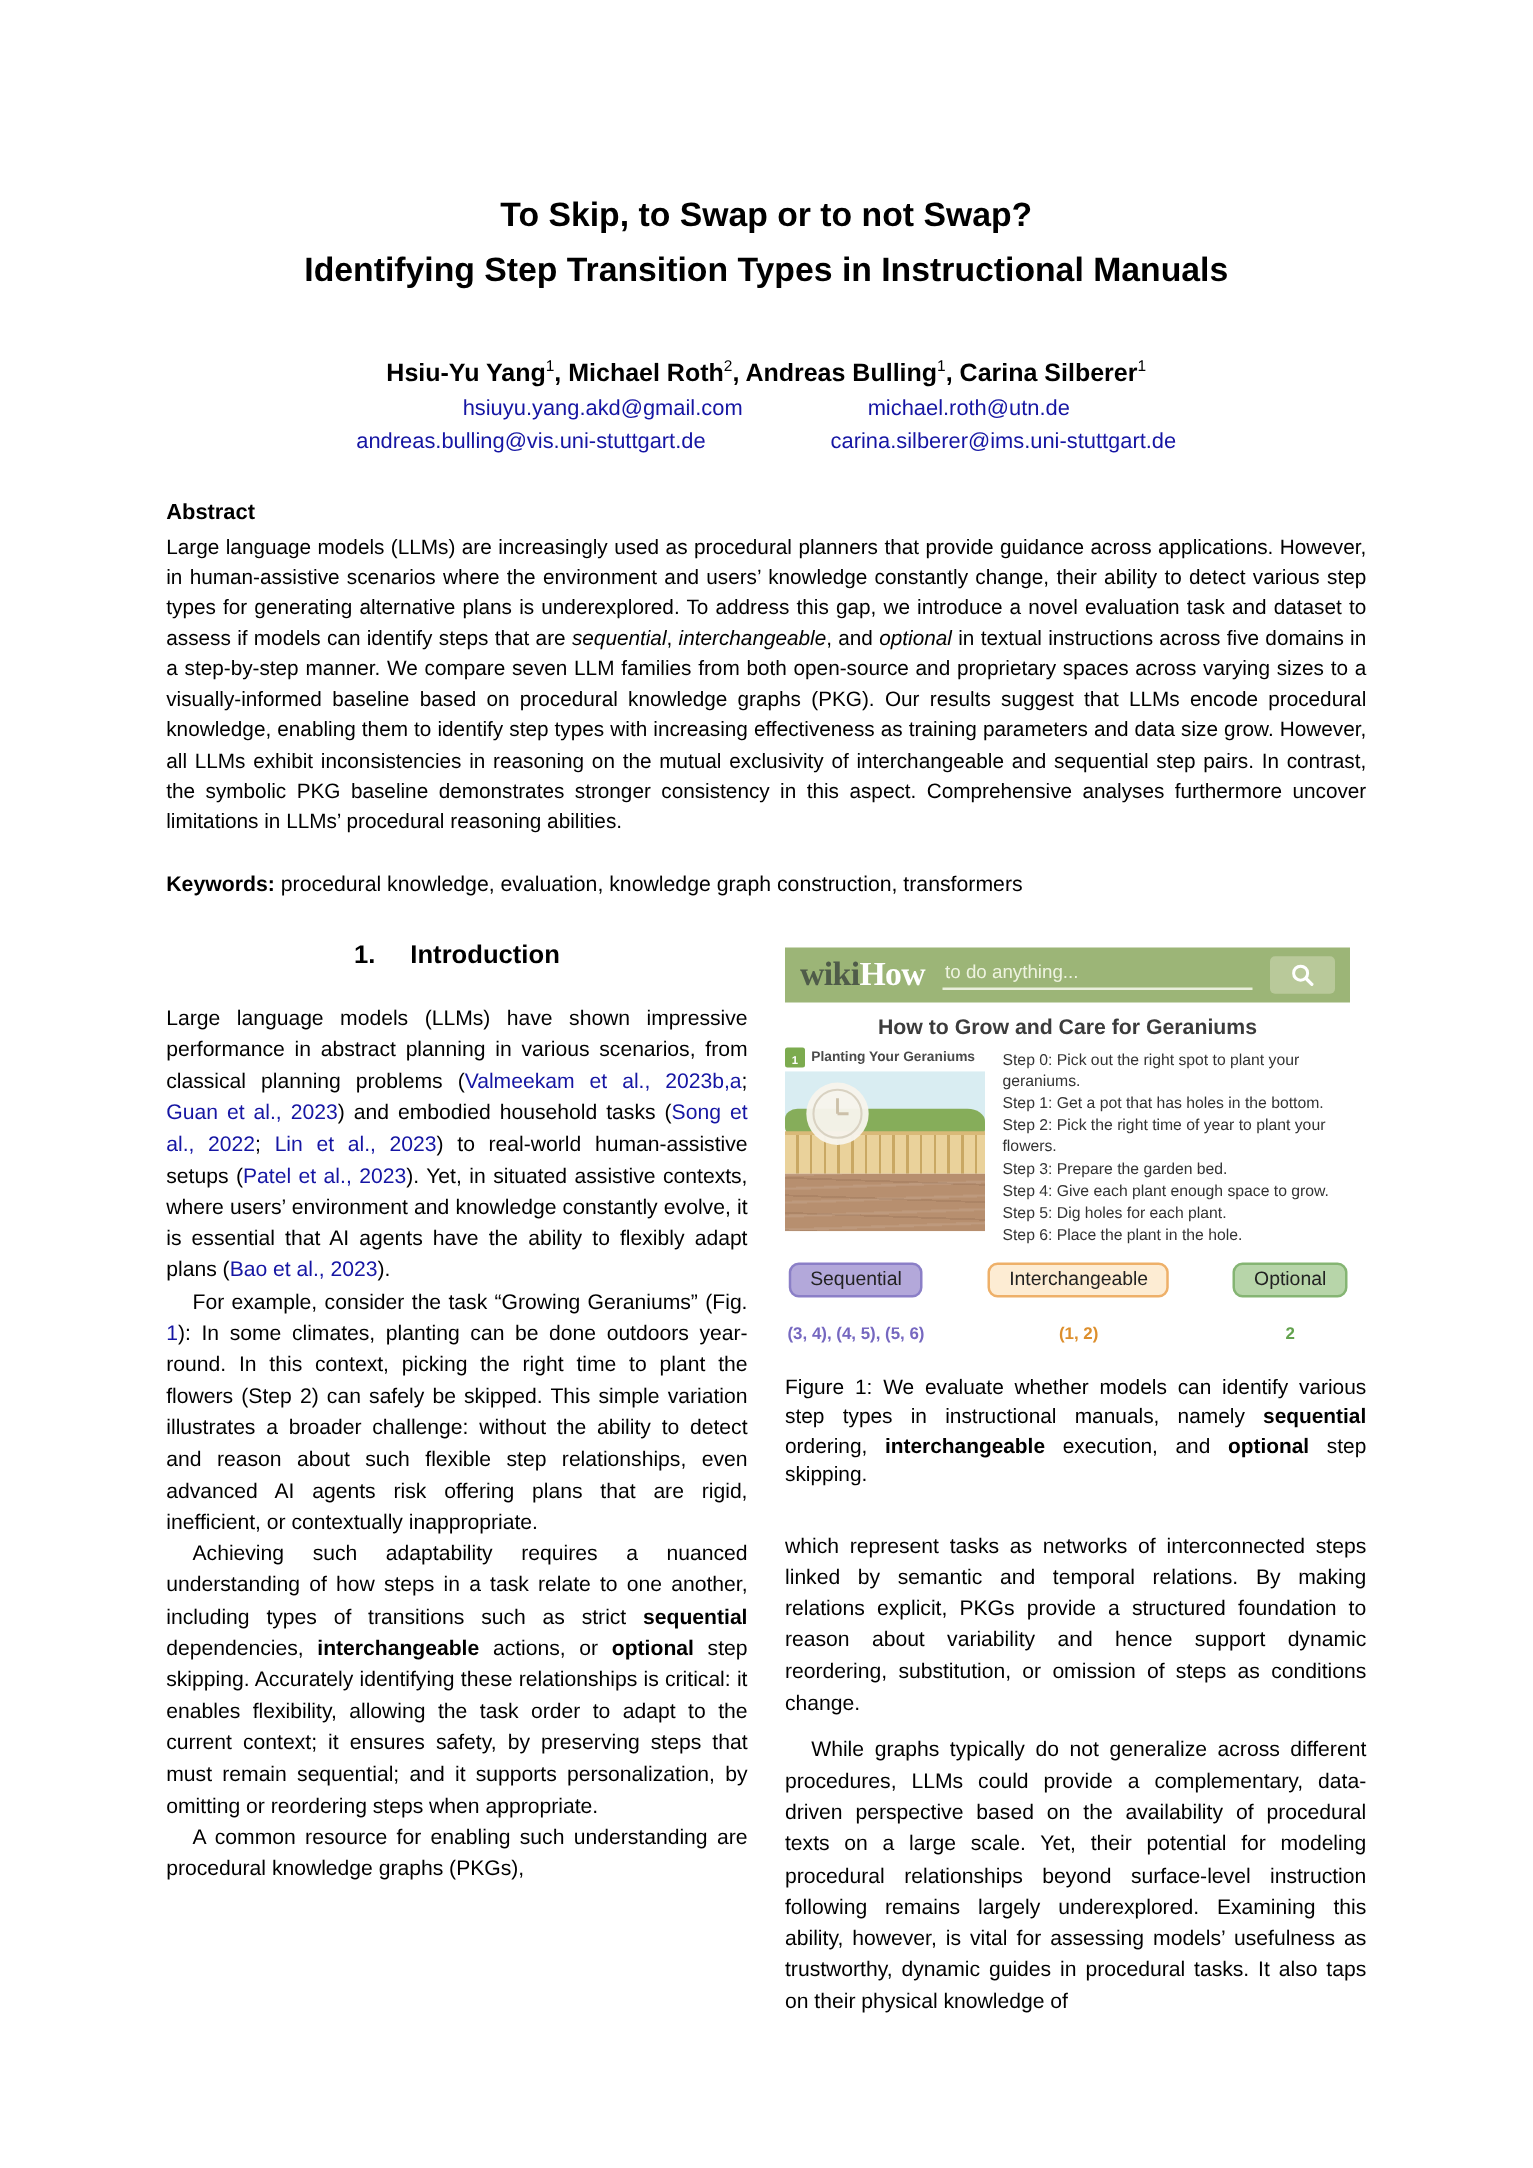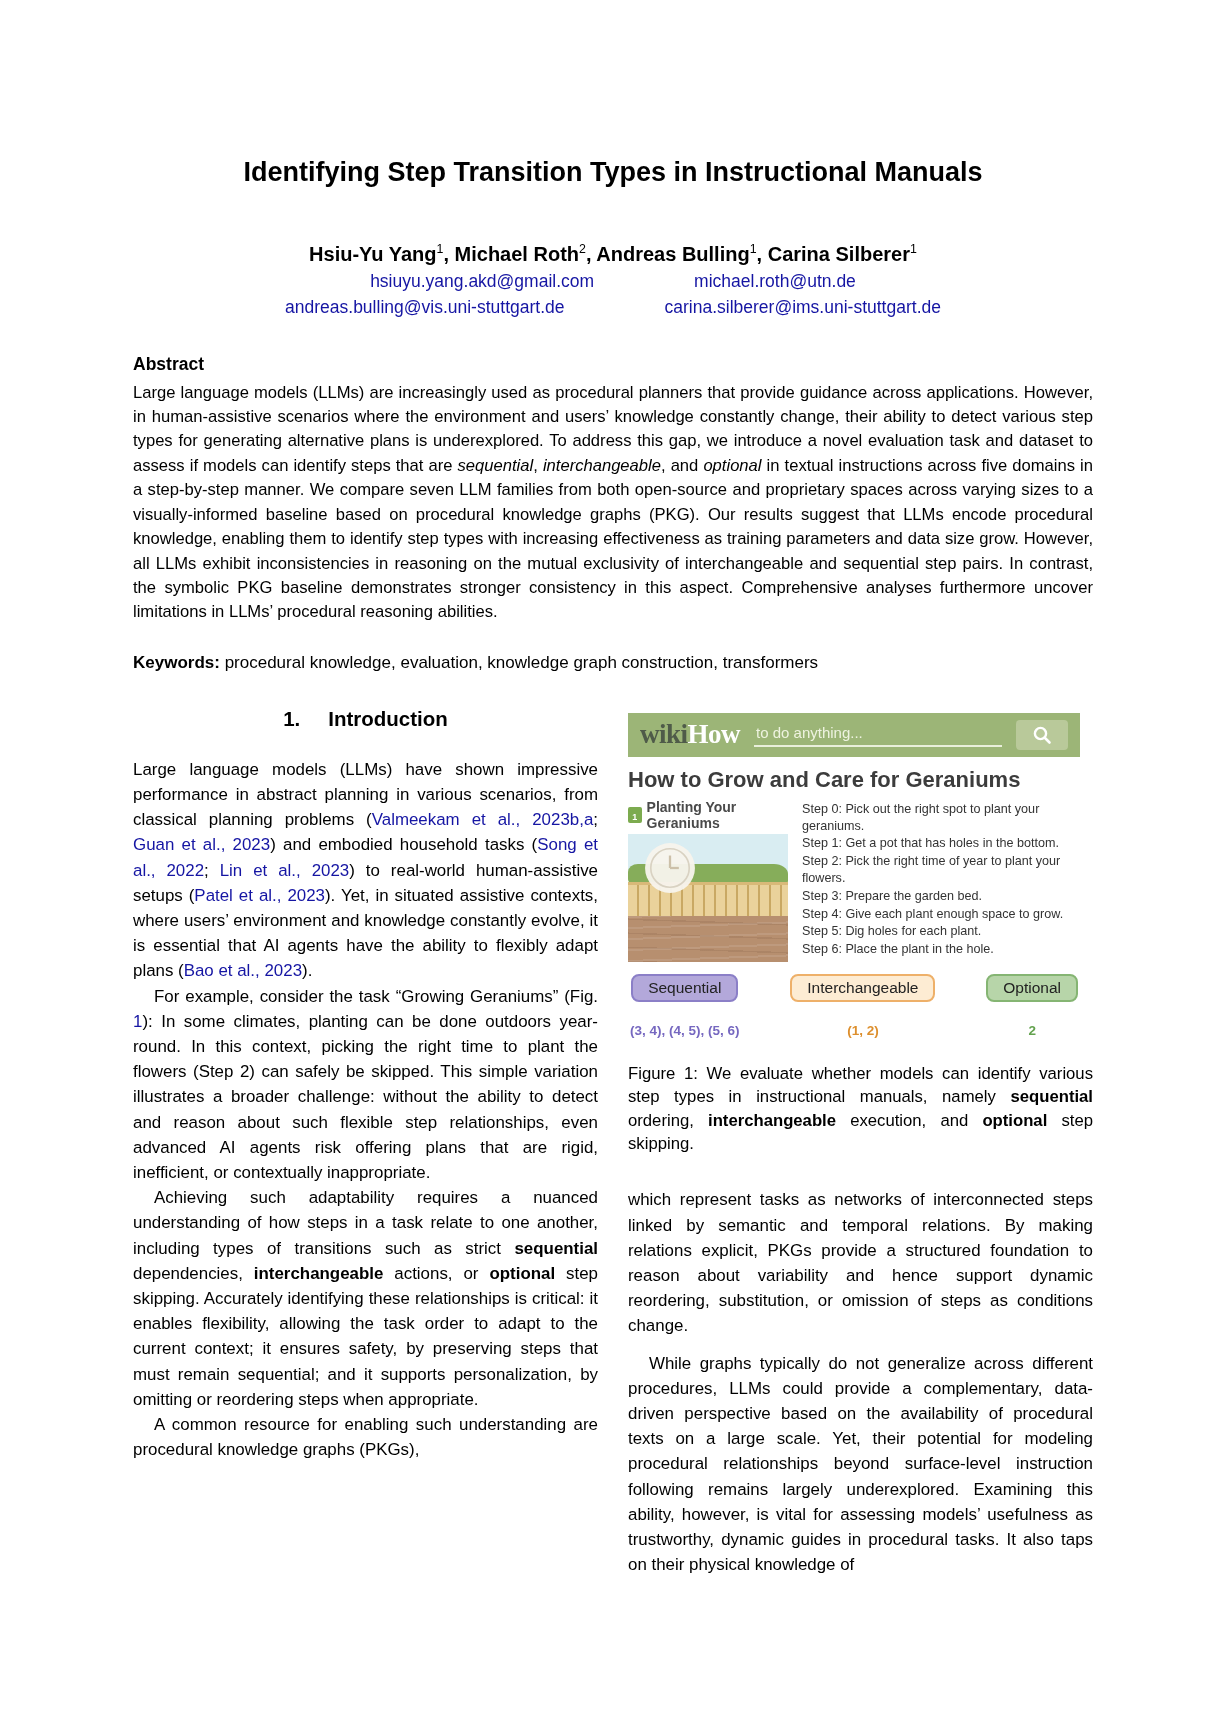--- a/index.html
+++ b/index.html
@@ -47,26 +47,26 @@
 
   
   .figure{width:452px;margin-top:12px;}
   .wh-header{height:44px;background:var(--wh-green);display:flex;align-items:center;padding:0 12px;gap:14px;}
   .wh-logo{font-family:"Liberation Serif",serif;font-weight:700;font-size:27px;letter-spacing:-0.5px;line-height:1;}
   .wh-wiki{color:var(--wh-logo-dark);}
   .wh-how{color:#ffffff;}
   .wh-search{flex:1;background:transparent;border:none;border-bottom:2px solid #e9efdb;font-size:15px;color:#f2f6e8;padding:2px 2px 4px;outline:none;font-family:"Liberation Sans",sans-serif;}
   .wh-search::placeholder{color:#eef3e0;opacity:1;}
   .wh-btn{width:52px;height:30px;background:var(--wh-btn);border-radius:4px;display:flex;align-items:center;justify-content:center;flex:0 0 auto;cursor:pointer;}
-  .wh-title{margin:10px 0 6px;font-size:22px;font-weight:700;color:#3c3c3c;}
+  .wh-title{margin:10px 0 6px;font-size:17px;font-weight:700;color:#3c3c3c;text-align:center;}
   .wh-body{display:flex;gap:14px;}
   .thumb{width:160px;flex:0 0 auto;}
   .thumb-head{display:flex;align-items:center;gap:5px;margin-bottom:3px;}
   .part-badge{width:16px;height:16px;background:#7cab4f;border-radius:2px;color:#fff;font-size:9px;font-weight:700;display:flex;align-items:flex-end;justify-content:center;line-height:1.1;}
-  .thumb-label{font-size:14px;font-weight:700;color:#4a4a4a;}
+  .thumb-label{font-size:11px;font-weight:700;color:#4a4a4a;}
   .illus{position:relative;width:160px;height:128px;overflow:hidden;}
   .illus .sky{position:absolute;left:0;right:0;top:0;height:34%;background:#d9edf2;}
   .illus .bush{position:absolute;left:0;right:0;top:24%;height:18%;background:#86ad5a;border-radius:10px 14px 8px 12px / 8px 10px 6px 8px;}
   .illus .fence{position:absolute;left:0;right:0;top:38%;height:26%;background:repeating-linear-gradient(90deg,#ead29b 0 9px,#c9a863 9px 11px);border-top:3px solid #d9b978;}
   .illus .soil{position:absolute;left:0;right:0;top:64%;height:36%;background:#b78f6f;background-image:repeating-linear-gradient(178deg,rgba(255,255,255,0.10) 0 2px,transparent 2px 11px),repeating-linear-gradient(2deg,rgba(90,55,35,0.12) 0 1.5px,transparent 1.5px 14px);}
   .illus .clock{position:absolute;left:16px;top:8px;width:52px;height:52px;}
   .steps{flex:1;font-size:12.6px;line-height:16.8px;color:#333;padding-top:2px;}
   .step{margin-bottom:1px;}
   .badges{display:flex;justify-content:space-between;align-items:flex-start;margin-top:12px;padding:0 2px;}
   .badge-group{display:flex;flex-direction:column;align-items:center;}
@@ -80,20 +80,21 @@
   .pairs.opt{color:var(--opt-text);}
   .caption{margin-top:24px;font-size:16.7px;line-height:23.4px;text-align:justify;}
   .after-figure{margin-top:32px;}
 </style>
 </head>
 <body>
 
 <div class="page">
 
   <div class="title-block">
+    <div class="title-line">To Skip, to Swap or to not Swap?</div>
     <div class="title-line">Identifying Step Transition Types in Instructional Manuals</div>
   </div>
 
   <div class="authors"><span>Hsiu-Yu Yang</span><sup>1</sup><span>, Michael Roth</span><sup>2</sup><span>, Andreas Bulling</span><sup>1</sup><span>, Carina Silberer</span><sup>1</sup></div>
   <div class="email-row">
     <span>hsiuyu.yang.akd@gmail.com</span>
     <span>michael.roth@utn.de</span>
   </div>
   <div class="email-row">
     <span>andreas.bulling@vis.uni-stuttgart.de</span>

